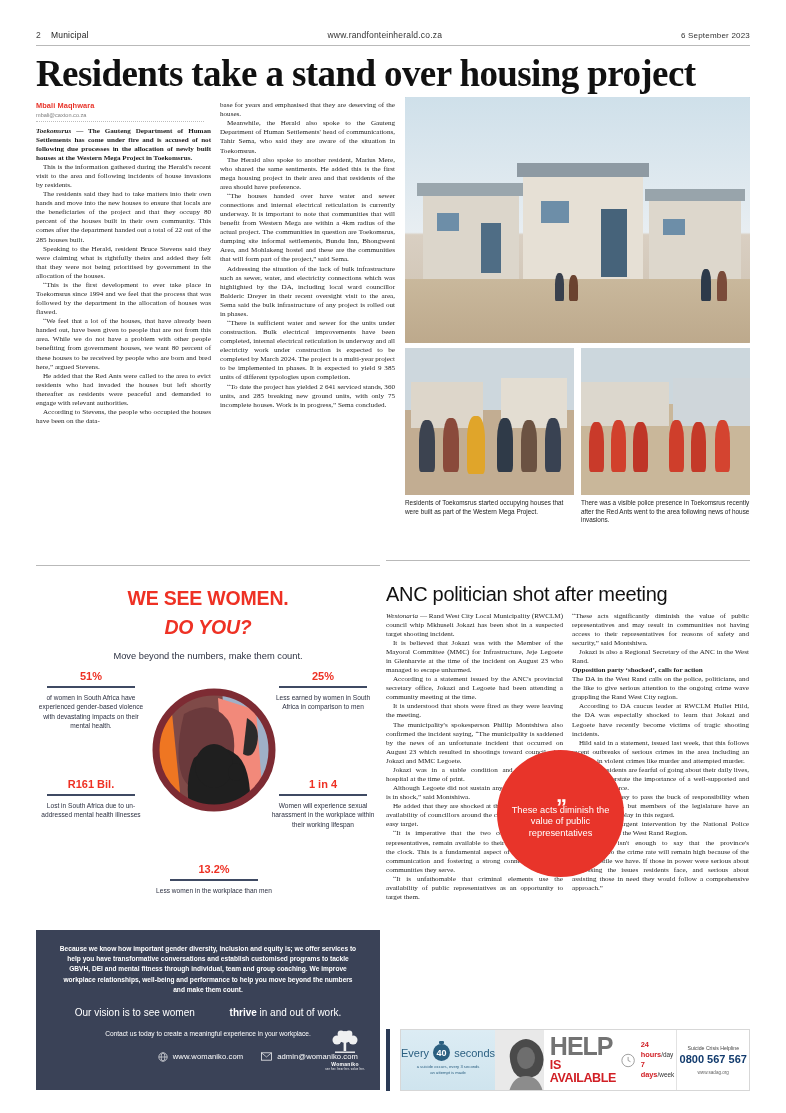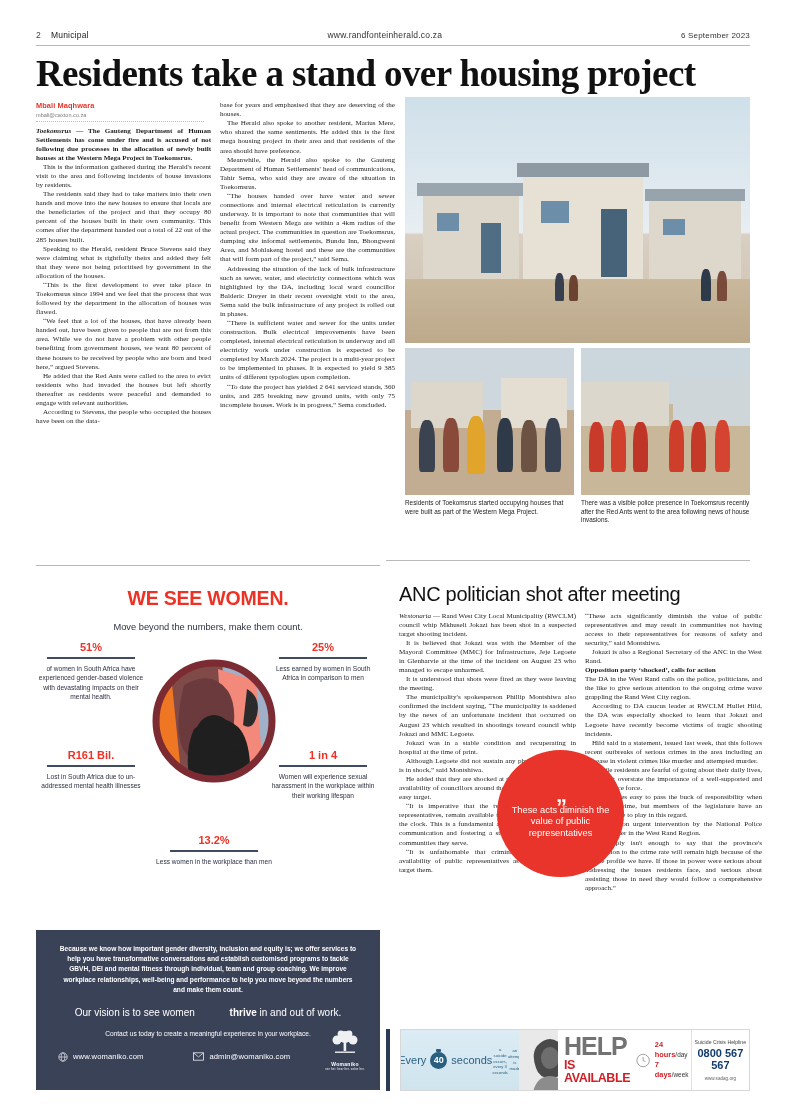--- a/index.html
+++ b/index.html
@@ -75,21 +75,21 @@
     font-size:6.4px; line-height:1.33; color:#242424; margin-top:4px;
   }
   .cap-row { display:flex; gap:7px; }
   .cap-row .caption { width:169px; }
 
   
   .rule-mid { position:absolute; left:36px; top:565px; width:344px; border-top:1px solid #b9b9b9; }
   .rule-mid2 { position:absolute; left:386px; top:560px; width:364px; border-top:1px solid #b9b9b9;}
 
   
-  .art2 { position:absolute; left:386px; top:567px; width:364px;margin-left:13px; }
+  .art2 { position:absolute; left:386px; top:567px; width:364px; }
   .headline2 {
     font-family:"Liberation Sans", sans-serif;
     font-weight:400; font-size:20px; line-height:1.05; color:#111;
     letter-spacing:-0.3px; margin-bottom:7px;
   }
   .art2-cols { display:flex; gap:9px; }
   .col2 { width:177px; }
   .subhead { font-weight:700; text-indent:0 !important; }
 
   
@@ -151,41 +151,41 @@
   }
   .ad-vision {
     font-family:"Liberation Sans", sans-serif; font-size:10px; line-height:1.4;
     text-align:center; margin:11px 0 0 0; font-weight:400;
   }
   .ad-vision b { font-weight:700;margin-left:32px; }
   .ad-contact {
     font-family:"Liberation Sans", sans-serif; font-size:6.6px; line-height:1.5;
     text-align:center; margin:9px 0 0 0;
   }
-  .ad-foot { display:flex; justify-content:flex-start; gap:50px; margin-top:13px; align-items:center; }
+  .ad-foot { display:flex; justify-content:flex-end; gap:18px; margin-top:13px; align-items:center; }
   .ad-foot span.lbl {
     font-family:"Liberation Sans", sans-serif; font-size:7.6px; letter-spacing:.1px;
   }
   .fic { display:inline-flex; align-items:center; gap:5px; }
   .logo-tree { position:absolute; right:14px; top:100px; width:42px; text-align:center; }
   .logo-tree .nm {
     font-family:"Liberation Sans", sans-serif; font-size:5px; font-weight:700;
     letter-spacing:.3px; margin-top:1px;
   }
   .logo-tree .nm2 { font-size:2.6px; letter-spacing:.2px; opacity:.75; }
 
   
   .ad-help {
     position:absolute; left:400px; top:1029px; width:350px; height:62px;
     background:#ffffff; border:1px solid #d7d7d7; display:flex; align-items:stretch;
     overflow:hidden;
   }
   .help-left {
     width:118px; background:linear-gradient(180deg,#dcecf4,#cfe4ee);
-    display:flex; flex-direction:row; align-items:center; justify-content:center;
+    display:flex; flex-direction:column; align-items:center; justify-content:center;
   }
   .help-every {
     font-family:"Liberation Sans", sans-serif; font-size:11px; color:#2b5f80;
     display:flex; align-items:center; gap:4px;
   }
   .sec-circle {
     width:17px; height:17px; border-radius:50%; background:#2b5f80; color:#fff;
     font-size:9px; font-weight:700; display:flex; align-items:center; justify-content:center;
     position:relative;
   }
@@ -259,22 +259,22 @@
         <p>“This is the first development to ever take place in Toekomsrus since 1994 and we feel that the process that was followed by the department in the allocation of houses was flawed.</p>
         <p>“We feel that a lot of the houses, that have already been handed out, have been given to people that are not from this area. While we do not have a problem with other people benefiting from government houses, we want 80 percent of these houses to be received by people who are born and bred here,” argued Stevens.</p>
         <p>He added that the Red Ants were called to the area to evict residents who had invaded the houses but left shortly thereafter as residents were peaceful and demanded to engage with relevant authorities.</p>
         <p>According to Stevens, the people who occupied the houses have been on the data-</p>
       </div>
     </div>
 
     <div class="col">
       <div class="body-txt">
         <p class="noind">base for years and emphasised that they are deserving of the houses.</p>
+        <p>Meanwhile, the Herald also spoke to the Gauteng Department of Human Settlements' head of communications, Tahir Sema, who said they are aware of the situation in Toekomsrus.</p>
         <p>The Herald also spoke to another resident, Marius Mere, who shared the same sentiments. He added this is the first mega housing project in their area and that residents of the area should have preference.</p>
-        <p>Meanwhile, the Herald also spoke to the Gauteng Department of Human Settlements' head of communications, Tahir Sema, who said they are aware of the situation in Toekomsrus.</p>
         <p>“The houses handed over have water and sewer connections and internal electrical reticulation is currently underway. It is important to note that communities that will benefit from Western Mega are within a 4km radius of the actual project. The communities in question are Toekomsrus, dumping site informal settlements, Bundu Inn, Bhongweni Area, and Mohlakeng hostel and these are the communities that will form part of the project,” said Sema.</p>
         <p>Addressing the situation of the lack of bulk infrastructure such as sewer, water, and electricity connections which was highlighted by the DA, including local ward councillor Balderic Dreyer in their recent oversight visit to the area, Sema said the bulk infrastructure of any project is rolled out in phases.</p>
         <p>“There is sufficient water and sewer for the units under construction. Bulk electrical improvements have been completed, internal electrical reticulation is underway and all electricity work under construction is expected to be completed by March 2024. The project is a multi-year project to be implemented in phases. It is expected to yield 9 385 units of different typologies upon completion.</p>
         <p>“To date the project has yielded 2 641 serviced stands, 360 units, and 285 breaking new ground units, with only 75 incomplete houses. Work is in progress,” Sema concluded.</p>
       </div>
     </div>
   </div>
 
   <div class="photos">
 
@@ -337,20 +337,21 @@
   <div class="rule-mid"></div>
   <div class="rule-mid2"></div>
 
   <div class="art2">
     <h2 class="headline2">ANC politician shot after meeting</h2>
     <div class="art2-cols">
       <div class="col2">
         <div class="body-txt">
           <p class="noind"><i>Westonaria</i><span> — Rand West City Local Municipality (RWCLM) council whip Mkhuseli Jokazi has been shot in a suspected target shooting incident.</span></p>
           <p>It is believed that Jokazi was with the Member of the Mayoral Committee (MMC) for Infrastructure, Jeje Legoete in Glenharvie at the time of the incident on August 23 who managed to escape unharmed.</p>
+          <p>According to a statement issued by the ANC's provincial secretary office, Jokazi and Legoete had been attending a community meeting at the time.</p>
           <p>It is understood that shots were fired as they were leaving the meeting.</p>
           <p style="width:100%;">The municipality's spokesperson Phillip Montshiwa also confirmed the incident saying, “The municipality is saddened by the news of an unfortunate incident that occurred on August 23 which resulted in shootings toward council whip Jokazi and MMC Legoete.</p>
           <p>Jokazi was in a stable condition and recuperating in hospital at the time of print.</p>
           <p>Although Legoete did not sustain any physical injuries, he is in shock,” said Montshiwa.</p>
           <p>He added that they are shocked at the incident and that the availability of councillors around the clock has made them an easy target.</p>
           <p>“It is imperative that the two councillors, as public representatives, remain available to their constituents around the clock. This is a fundamental aspect of ensuring constant communication and fostering a strong connection with the communities they serve.</p>
           <p>“It is unfathomable that criminal elements use the availability of public representatives as an opportunity to target them.</p>
         </div>
       </div>
       <div class="col2">
@@ -370,20 +371,21 @@
     </div>
   </div>
 
   <div class="pullquote">
     <div class="pq-mark">„</div>
     <div>These acts diminish the value of public representatives</div>
   </div>
 
   <div class="ad-women">
     <div class="aw-t1">WE SEE WOMEN.</div>
+    <div class="aw-t2">DO YOU?</div>
     <div class="aw-sub">Move beyond the numbers, make them count.</div>
 
     <div class="aw-grid">
 
       <div class="stat s-51">
         <div class="num">51%</div>
         <div class="bar"></div>
         <div class="desc">of women in South Africa have experienced gender-based violence with devastating impacts on their mental health.</div>
       </div>
 

